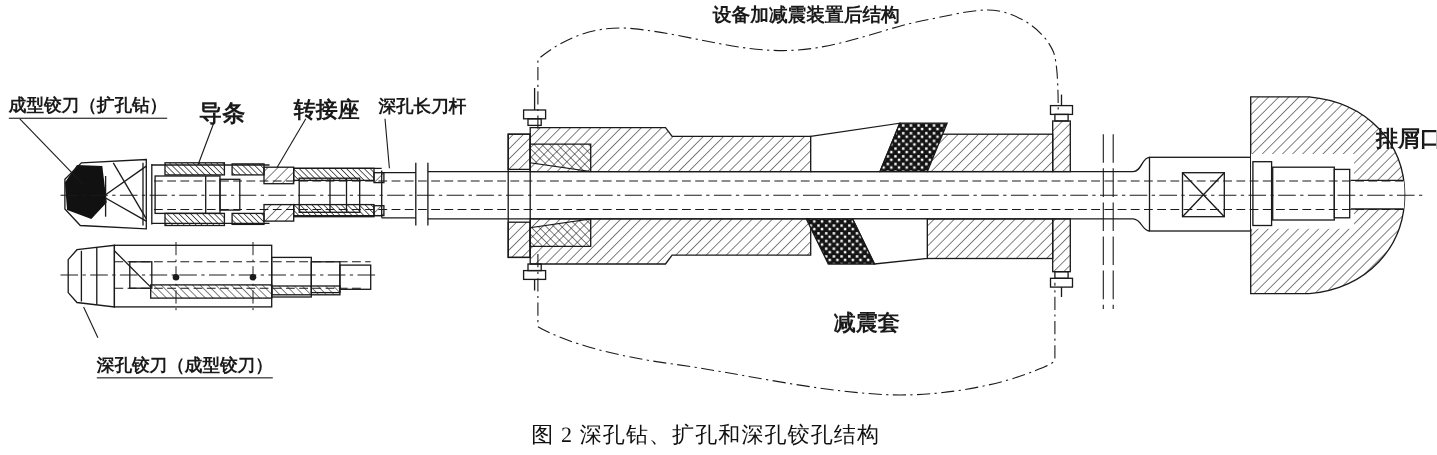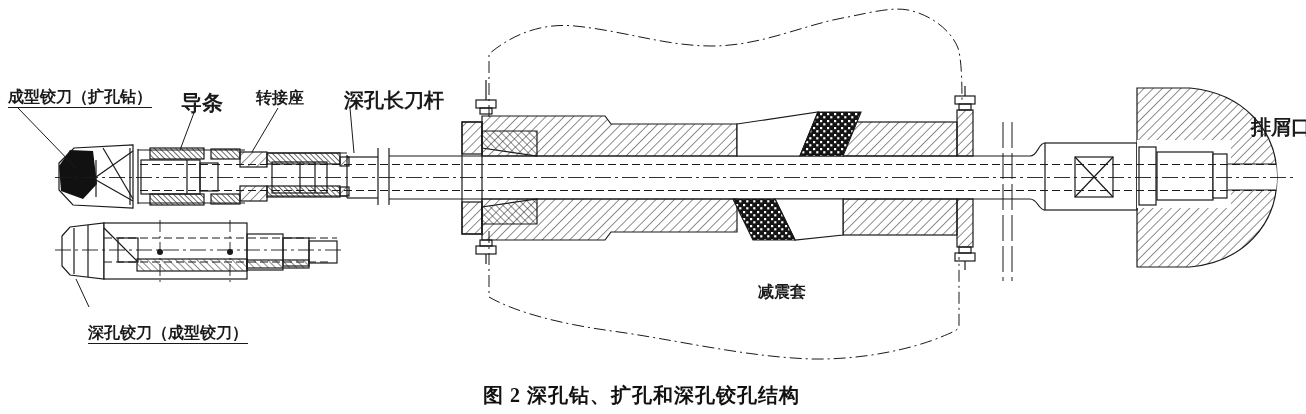--- a/index.html
+++ b/index.html
@@ -10,29 +10,29 @@
   }
   #stage svg{position:absolute;left:0;top:0;}
   .lbl{
     position:absolute; color:#1a1a1a; font-weight:700;
     font-size:15px; line-height:1.15; white-space:nowrap;
     font-family:"Liberation Serif","DejaVu Serif",serif;
   }
   .underline{border-bottom:1.6px solid #1a1a1a; padding-bottom:1px;}
   .lbl-drill-head{left:8px; top:88px; font-size:16px;}
   .lbl-guide-bar{left:181px; top:91px; font-size:21px;}
-  .lbl-adapter{left:256px; top:89px; font-size:16px;}
-  .lbl-long-bar{left:344px; top:89px; font-size:20px;}
+  .lbl-adapter{left:267px; top:89px; font-size:20px;}
+  .lbl-long-bar{left:344px; top:89px; font-size:16px;}
   .lbl-top{left:648px; top:4px; font-size:17px;}
   .lbl-chip-port{left:1251px; top:116px; font-size:20px;}
-  .lbl-damper{left:758px; top:283px; font-size:16px;}
+  .lbl-damper{left:758px; top:283px; font-size:20px;}
   .lbl-reamer{left:88px; top:324px; font-size:16px;}
   .caption{
     position:absolute; left:483px; top:382px;
-    font-size:20px; font-weight:700; color:#111;
+    font-size:20px; font-weight:400; color:#111;
     letter-spacing:1px; white-space:nowrap;
   }
   .watermark{
     position:absolute; left:634px; top:330px;
     font-family:"Liberation Sans","DejaVu Sans",sans-serif;
     font-size:53px; font-weight:400; color:#141414;
     letter-spacing:0px; white-space:nowrap; opacity:0.92;
   }
 </style>
 </head>
@@ -231,19 +231,20 @@
         <line x1="55" y1="177.5" x2="1295" y2="177.5"></line>
         <line x1="55" y1="250" x2="342" y2="250"></line>
       </g>
     </g>
   </svg>
 
   <div class="lbl lbl-drill-head underline">成型铰刀（扩孔钻）</div>
   <div class="lbl lbl-guide-bar">导条</div>
   <div class="lbl lbl-adapter">转接座</div>
   <div class="lbl lbl-long-bar">深孔长刀杆</div>
+  <div class="lbl lbl-top">设备加减震装置后结构</div>
   <div class="lbl lbl-chip-port">排屑口</div>
   <div class="lbl lbl-damper">减震套</div>
   <div class="lbl lbl-reamer underline">深孔铰刀（成型铰刀）</div>
 
 
   <div class="caption">图 2 深孔钻、扩孔和深孔铰孔结构</div>
 </div>
 
 </body></html>

